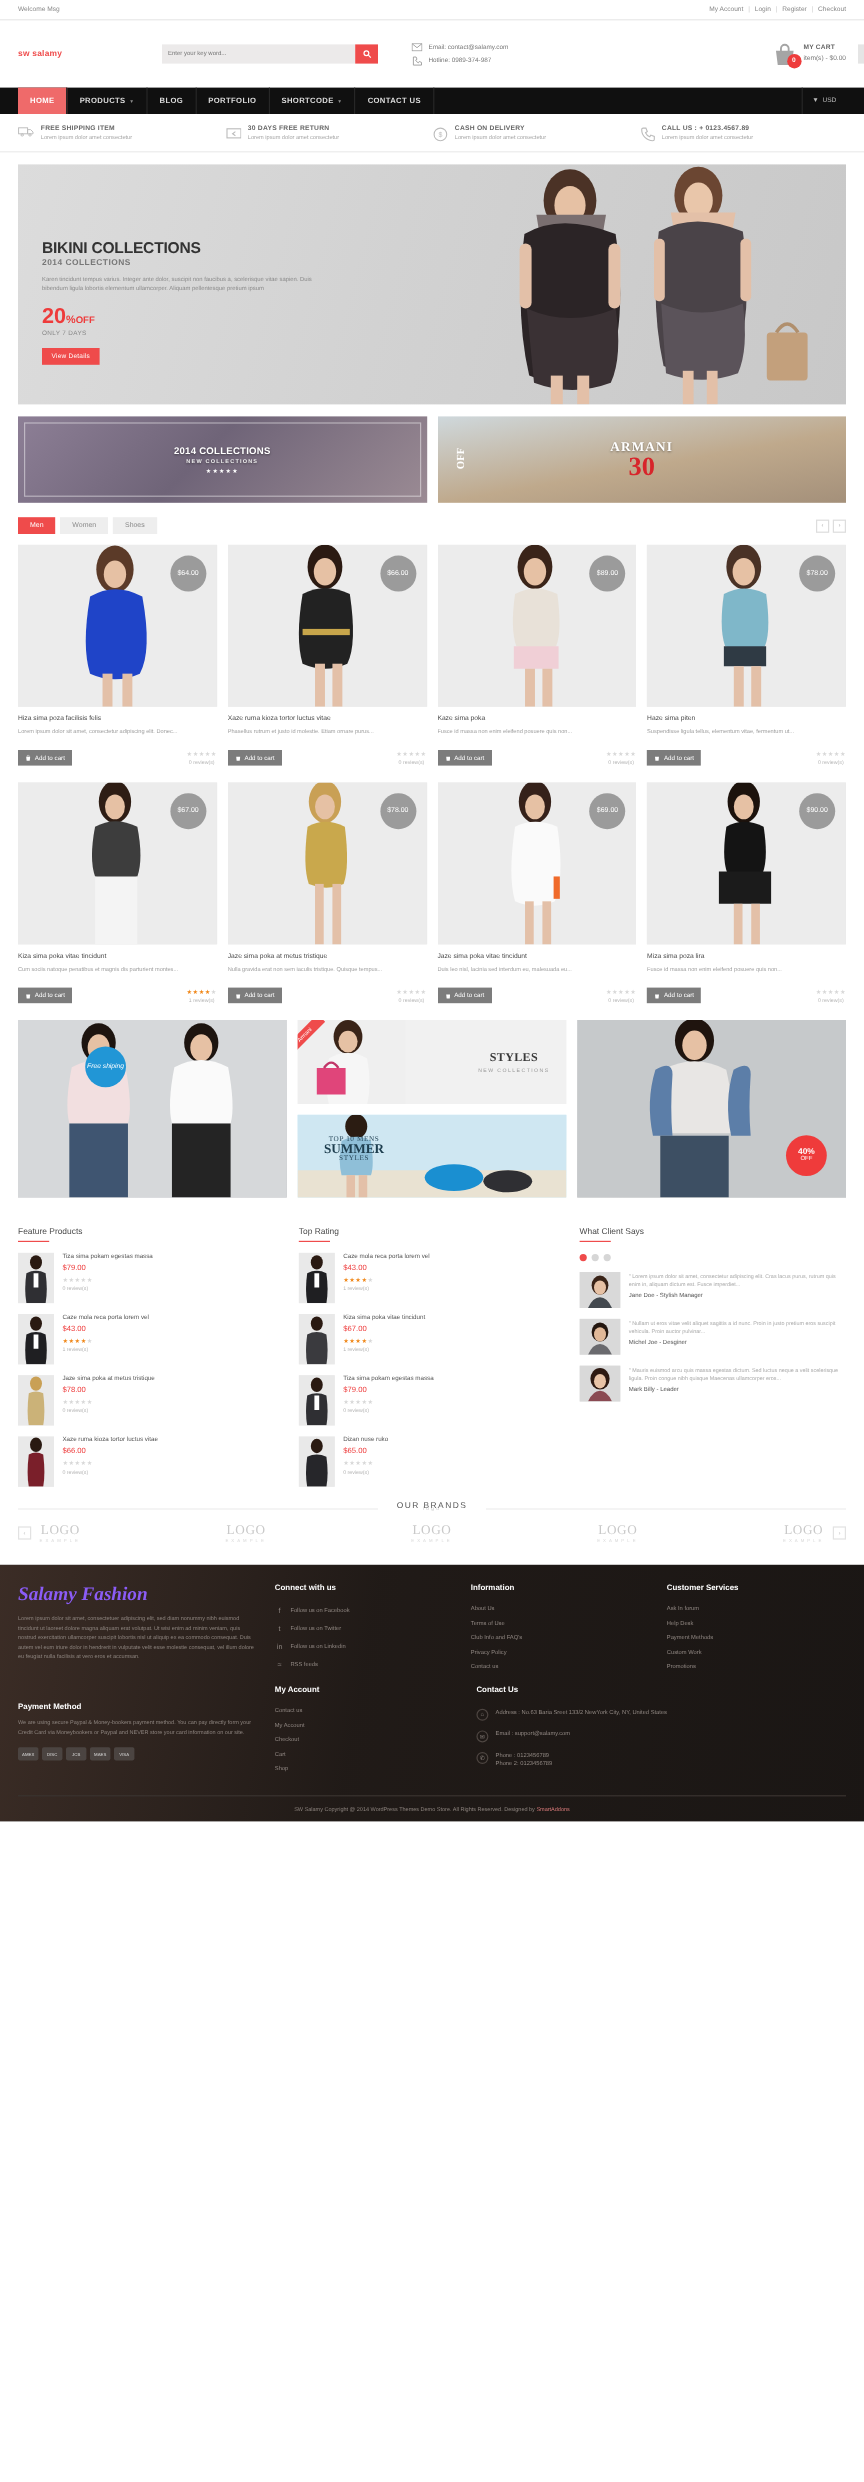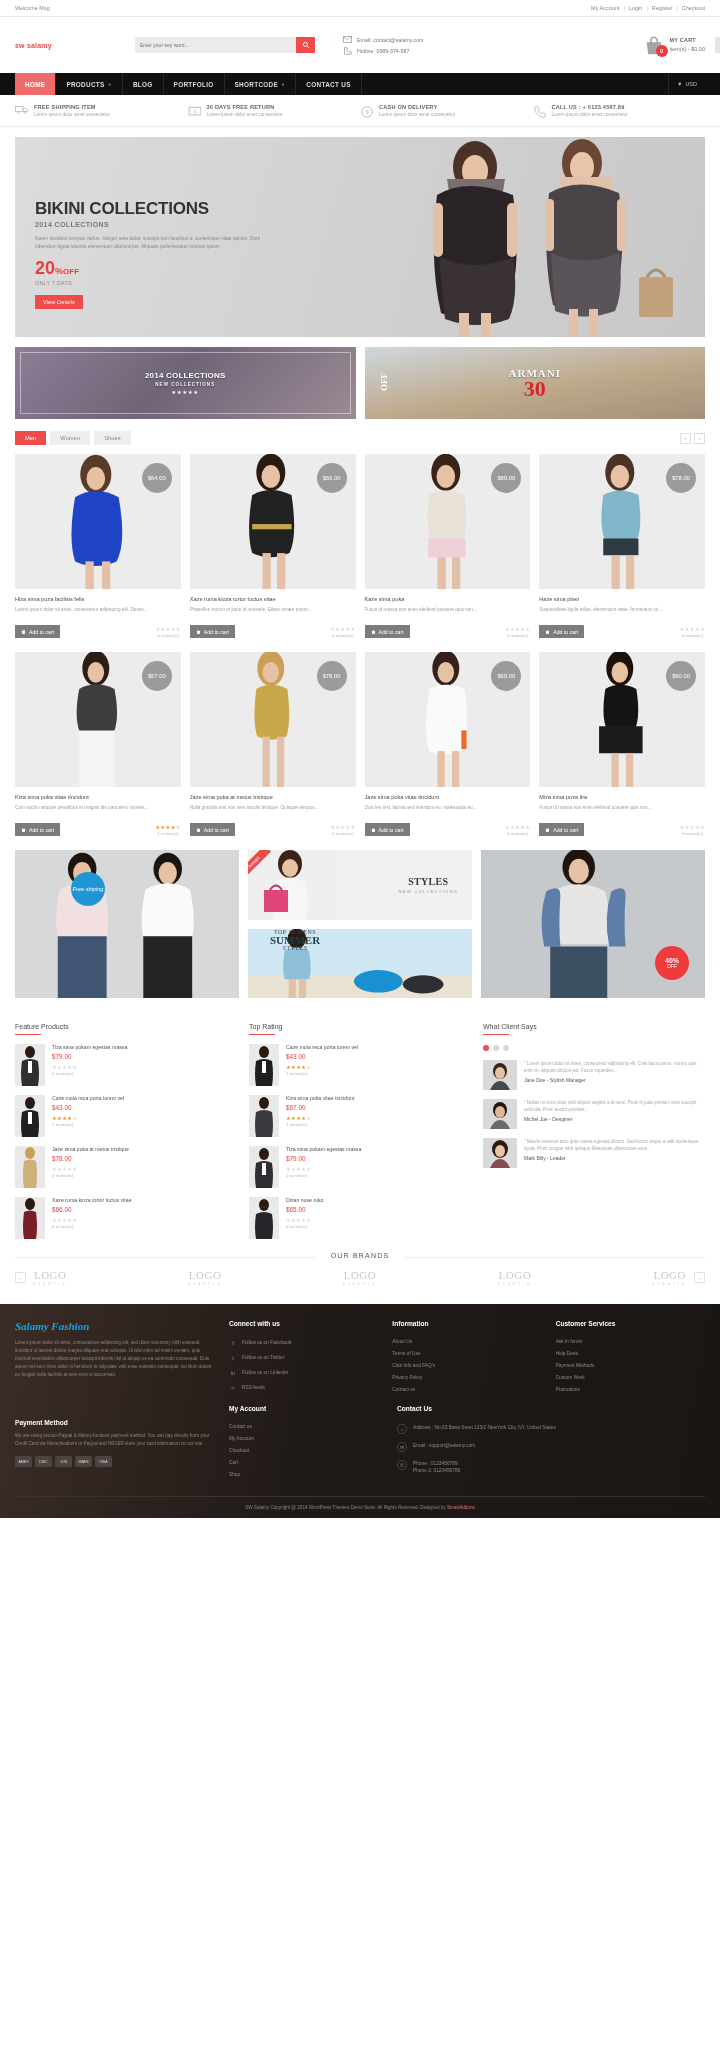--- a/index.html
+++ b/index.html
@@ -53,21 +53,21 @@
   .features .wrap { display:flex; }
   .feat { flex:1; display:flex; gap:5px; align-items:flex-start; }
   .feat .fi { width:14px; height:12px; color:#b5b5b5; flex:none; margin-top:1px; }
   .feat h5 { font-size:5.6px; color:#666; font-weight:bold; letter-spacing:.2px; }
   .feat p { font-size:4.7px; color:#a6a6a6; margin-top:2px; }
 
   
   .hero { margin-top:10px; height:200px; position:relative; overflow:hidden;
     background:linear-gradient(105deg,#dcdcdc 0%,#d2d2d2 45%,#c8c8c8 100%); }
   .hero-txt { position:absolute; left:20px; top:62px; width:250px; }
-  .hero-txt h1 { font-size:17px; color:#333; font-weight:bold; letter-spacing:-.2px; }
+  .hero-txt h1 { font-size:13px; color:#333; font-weight:bold; letter-spacing:-.2px; }
   .hero-txt h2 { font-size:7px; color:#777; margin-top:2px; letter-spacing:.4px; }
   .hero-txt p { font-size:4.9px; color:#8a8a8a; margin-top:7px; line-height:1.65; width:235px; }
   .hero-off { margin-top:8px; font-size:18px; color:#ee3b3b; font-weight:bold; line-height:1; }
   .hero-off small { font-size:8px; }
   .hero-off .pct { font-size:9px; }
   .hero-days { font-size:5.3px; color:#888; margin-top:3px; letter-spacing:.3px; }
   .hero-btn { margin-top:9px; display:inline-block; background:#ef4b4b; color:#fff; font-size:5.4px;
     padding:4px 8px; letter-spacing:.2px; }
   .hero-models { position:absolute; right:28px; top:0; bottom:0; width:300px; display:flex; align-items:flex-end; }
 
@@ -122,21 +122,21 @@
   .b-summer { height:69px; background:linear-gradient(180deg,#bfe3f2 0%,#dfe9e4 100%); position:relative; overflow:hidden; }
   .b-jacket { height:148px; background:linear-gradient(160deg,#cfd2d4 0%,#b6b9bb 100%); position:relative; overflow:hidden; }
   .ribbon { position:absolute; left:0; top:0; background:#ef4b4b; color:#fff; font-size:4.6px;
     padding:2px 12px; transform:rotate(-45deg) translate(-15px,-4px); }
   .freeship { position:absolute; left:56px; top:22px; width:34px; height:34px; background:#2196d6;
     color:#fff; border-radius:50%; display:flex; flex-direction:column; align-items:center;
     justify-content:center; font-size:5.6px; font-style:italic; line-height:1.1; }
   .hand-txt { margin-left:auto; padding-right:14px; text-align:center; }
   .hand-txt h3 { font-family:"Liberation Serif", serif; font-size:10px; color:#3a3a3a; letter-spacing:.3px; }
   .hand-txt span { font-size:4.3px; color:#999; letter-spacing:1.2px; display:block; margin-top:2px; }
-  .summer-txt { position:absolute; left:22px; top:0; text-align:center; }
+  .summer-txt { position:absolute; left:22px; top:18px; text-align:center; }
   .summer-txt .t1 { font-family:"Liberation Serif", serif; font-size:6px; color:#2a4a5c; letter-spacing:.5px; }
   .summer-txt .t2 { font-family:"Liberation Serif", serif; font-size:11px; color:#1d3d4e; font-weight:bold; line-height:.95; }
   .offbadge { position:absolute; right:16px; bottom:18px; width:34px; height:34px; background:#ef3b3b;
     border-radius:50%; color:#fff; display:flex; flex-direction:column; align-items:center;
     justify-content:center; font-size:7px; font-weight:bold; line-height:1; }
   .offbadge small { font-size:5px; font-weight:normal; }
 
   
   .widgets { margin-top:16px; display:flex; gap:12px; }
   .wcol { flex:1; }
@@ -171,21 +171,21 @@
     display:flex; align-items:center; justify-content:center; font-size:5px; color:#bbb; }
   .bn-l { left:0; } .bn-r { right:0; }
 
   
   .footer { margin-top:18px; background:#2a2320; color:#9a928d; position:relative; overflow:hidden; }
   .footer:before { content:""; position:absolute; inset:0;
     background:linear-gradient(100deg,rgba(60,45,38,.95) 0%,rgba(32,26,23,.97) 42%,rgba(26,22,20,.99) 100%); }
   .fcontent { position:relative; padding:16px 0 0; }
   .frow { display:flex; gap:14px; }
   .fbrand { width:200px; }
-  .fbrand h3 { font-family:"Liberation Serif", serif; font-size:11px; color:#0ea5e9; font-style:italic; }
+  .fbrand h3 { font-family:"Liberation Serif", serif; font-size:16px; color:#8b5cf6; font-style:italic; }
   .fbrand p { font-size:4.6px; line-height:1.75; margin-top:7px; color:#8c837e; }
   .fcol { flex:1; }
   .fcol h4 { font-size:6.6px; color:#fff; margin-bottom:8px; }
   .fcol ul { list-style:none; }
   .fcol li { font-size:4.8px; color:#918883; padding:3.5px 0; display:flex; align-items:center; gap:5px; }
   .soc { width:8px; height:8px; display:flex; align-items:center; justify-content:center;
     color:#8d8580; font-size:6px; }
   .pay { margin-top:14px; width:200px; }
   .pay h4 { font-size:6.6px; color:#fff; }
   .pay p { font-size:4.6px; line-height:1.75; margin-top:6px; color:#8c837e; }

